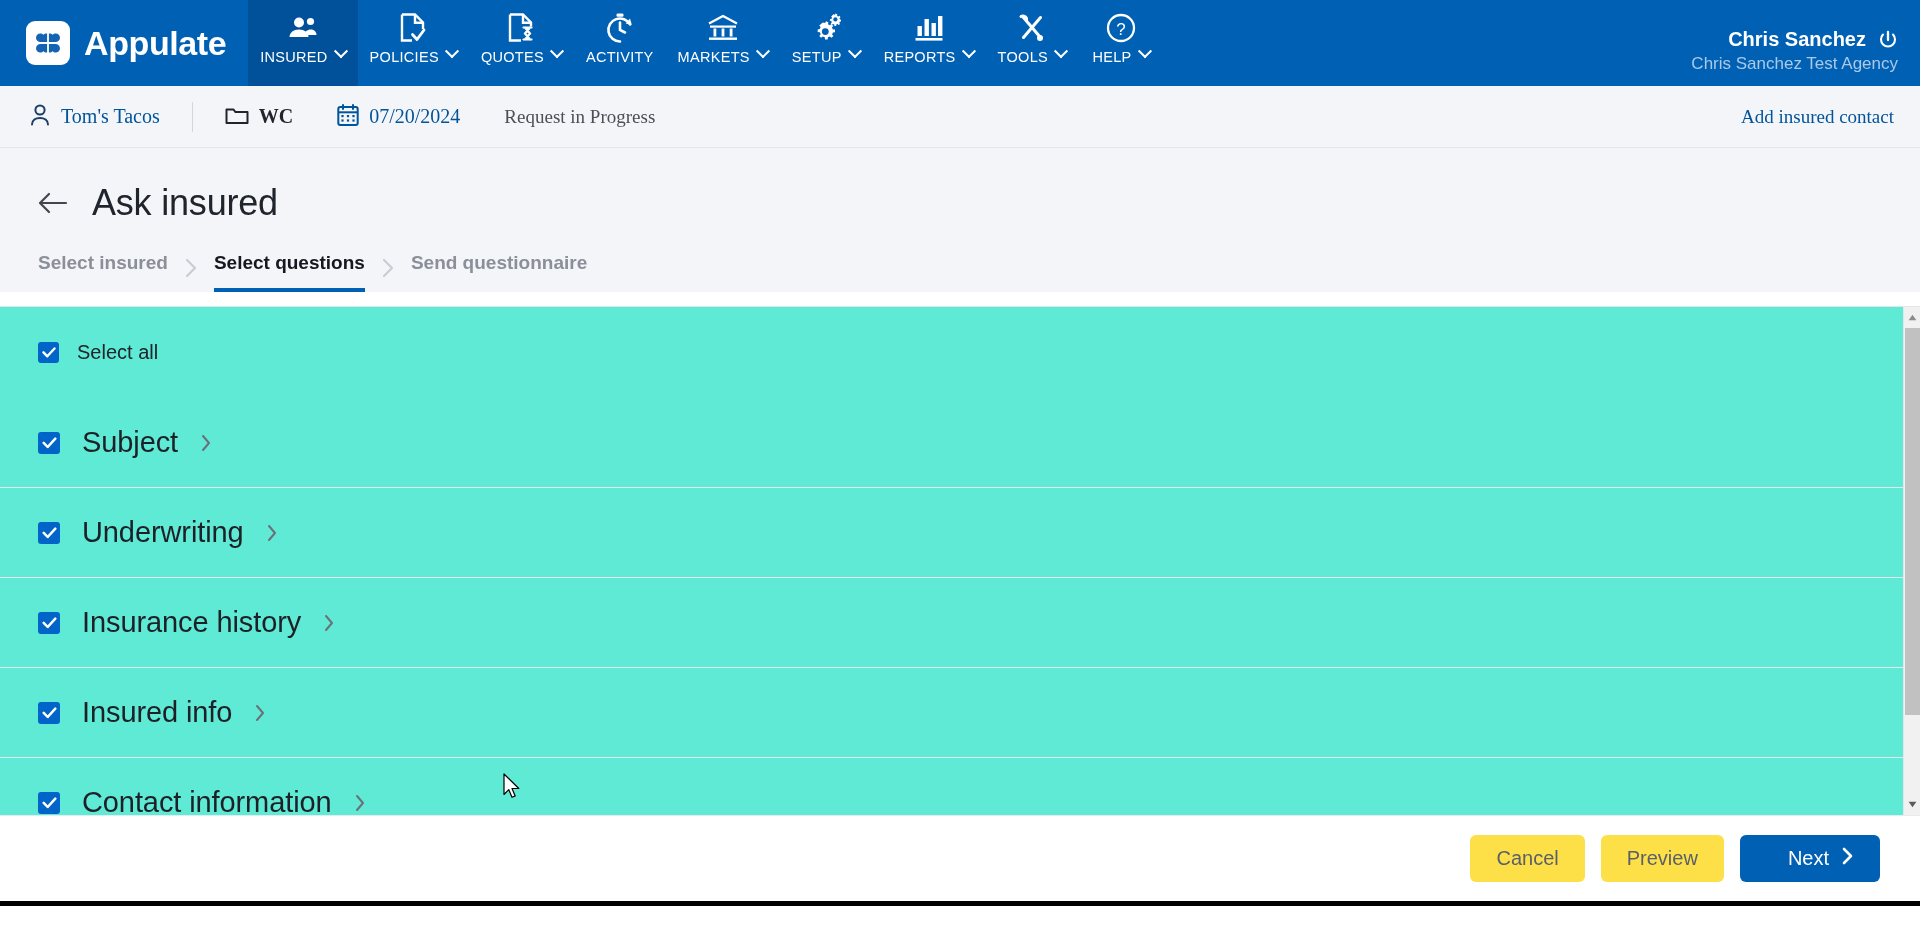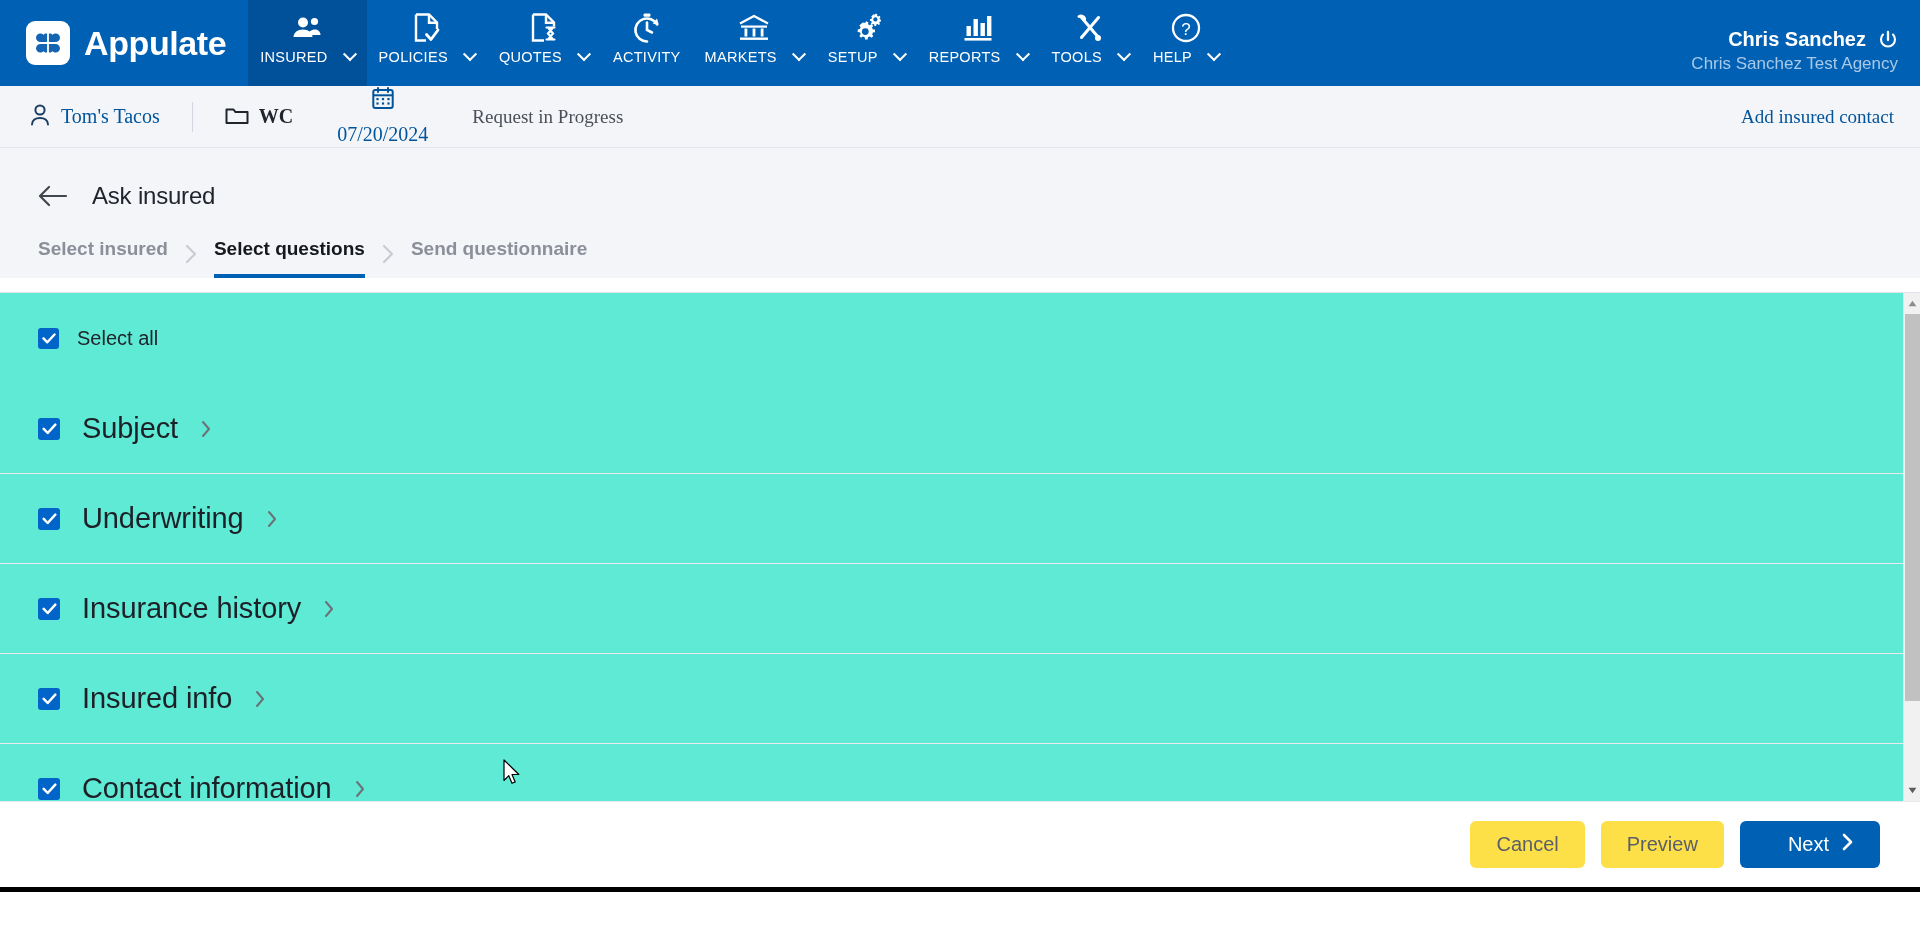--- a/index.html
+++ b/index.html
@@ -60,21 +60,21 @@
   }
   .navitem.active { background: #01509a; }
   .navitem .nav-ico {
     height: 38px;
     display: flex; align-items: center; justify-content: center;
   }
   .navitem .nav-lbl {
     font-size: 14.5px;
     letter-spacing: 0.3px;
     white-space: nowrap;
-    display: flex; align-items: center; gap: 17px;
+    display: flex; align-items: flex-start; gap: 8px;
     margin-top: 2px;
   }
   .caret {
     display: inline-block;
     width: 10px; height: 10px;
     border-right: 2.2px solid #fff;
     border-bottom: 2.2px solid #fff;
     transform: rotate(45deg) translate(-2px,-2px);
   }
 
@@ -112,37 +112,37 @@
   .ib-chip {
     display: flex; align-items: center; gap: 11px;
     cursor: pointer;
   }
   .ib-name { font-size: 20px; color: #00549b; }
   .ib-sep {
     width: 1px; height: 30px; background: #d3d6de; margin: 0 24px;
   }
   .ib-folder { display: flex; align-items: center; gap: 10px; cursor: pointer; }
   .ib-lob { font-size: 20px; font-weight: 700; color: #20242c; }
-  .ib-date-wrap { display: flex; align-items: center; gap: 10px; margin-left: 36px; cursor: pointer; flex-direction: column; }
+  .ib-date-wrap { display: flex; align-items: center; gap: 10px; margin-left: 36px; cursor: pointer; }
   .ib-date { font-size: 20px; color: #00549b; }
   .ib-status { font-size: 19px; color: #4b4f58; margin-left: 36px; }
   .ib-action { margin-left: auto; font-size: 19px; color: #00549b; cursor: pointer; }
 
   
   .pagehead {
     background: #f4f5f9;
     padding: 34px 0 0 0;
   }
   .title-row {
     display: flex; align-items: center; gap: 24px;
     padding-left: 38px;
   }
   .back-arrow { cursor: pointer; display: flex; align-items: center; }
   .page-title {
-    font-size: 24px; font-weight: 400; color: #20242c;
+    font-size: 36px; font-weight: 400; color: #20242c;
     letter-spacing: -0.2px;
   }
   .steps {
     display: flex; align-items: flex-end;
     padding-left: 38px;
     margin-top: 28px;
   }
   .step {
     font-size: 19px; font-weight: 700;
     color: #8b8f99;

